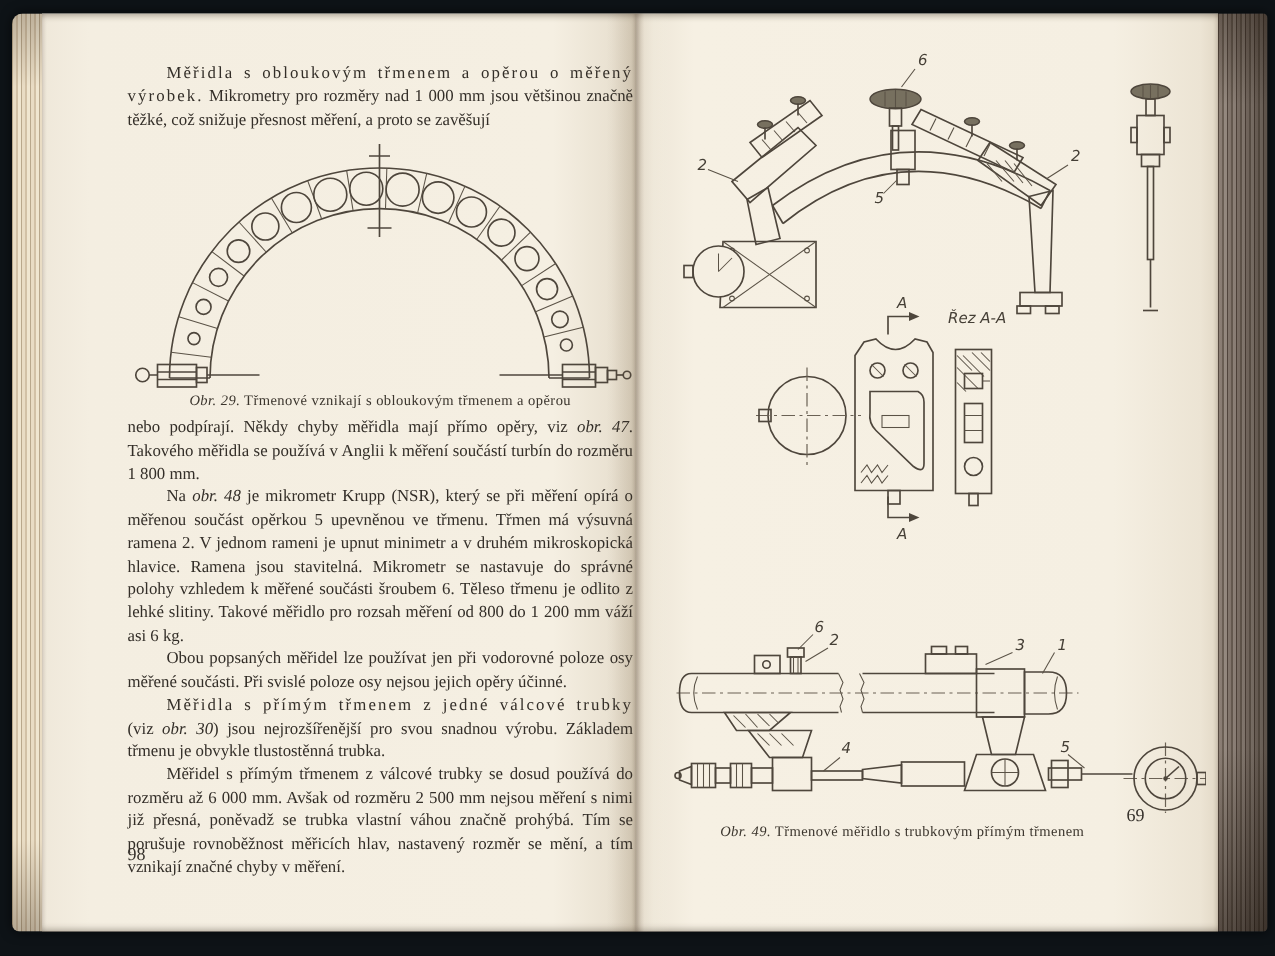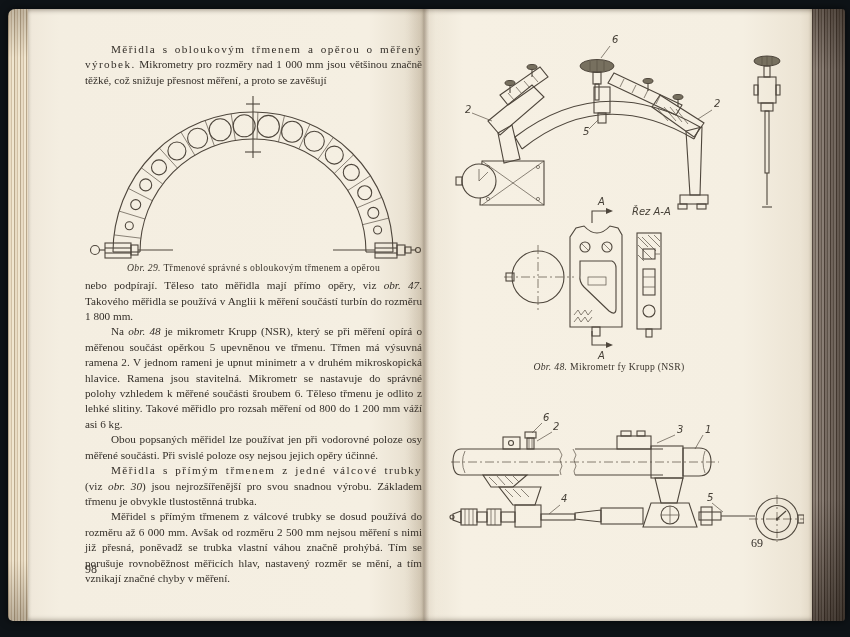--- a/index.html
+++ b/index.html
@@ -122,24 +122,24 @@
               <line x1="248" y1="156" x2="290" y2="156"></line>
               <rect x="290" y="149" width="22" height="15"></rect>
                 <line x1="290" y1="154" x2="312" y2="154"></line>
                 <line x1="290" y1="159" x2="312" y2="159"></line>
               <rect x="312" y="151" width="8" height="10"></rect>
                 <rect x="320" y="153" width="6" height="6"></rect>
               <line x1="326" y1="156" x2="331" y2="156"></line>
                 <circle cx="333" cy="156" r="2.5"></circle>
             </g>
           </svg>
-          <div class="caption"><span class="cap-label">Obr. 29.</span><span> Třmenové správné s obloukovým třmenem a opěrou</span></div>
+          <div class="caption"><span class="cap-label">Obr. 29.</span><span> Třmenové vznikají s obloukovým třmenem a opěrou</span></div>
         </div>
 
-        <p><span>nebo podpírají. Těleso tato měřidla mají přímo opěry, viz </span><span class="ref">obr. 47</span><span>. Takového měřidla se používá v Anglii k měření součástí turbín do rozměru 1 800 mm.</span></p>
+        <p><span>nebo podpírají. Někdy chyby měřidla mají přímo opěry, viz </span><span class="ref">obr. 47</span><span>. Takového měřidla se používá v Anglii k měření součástí turbín do rozměru 1 800 mm.</span></p>
         <p class="indent"><span>Na </span><span class="ref">obr. 48</span><span> je mikrometr Krupp (NSR), který se při měření opírá o měřenou součást opěrkou 5 upevněnou ve třmenu. Třmen má výsuvná ramena 2. V jednom rameni je upnut minimetr a v druhém mikroskopická hlavice. Ramena jsou stavitelná. Mikrometr se nastavuje do správné polohy vzhledem k měřené součásti šroubem 6. Těleso třmenu je odlito z lehké slitiny. Takové měřidlo pro rozsah měření od 800 do 1 200 mm váží asi 6 kg.</span></p>
         <p class="indent">Obou popsaných měřidel lze používat jen při vodorovné poloze osy měřené součásti. Při svislé poloze osy nejsou jejich opěry účinné.</p>
         <p class="indent"><span class="sperr">Měřidla s přímým třmenem z jedné válcové trubky</span><span> (viz </span><span class="ref">obr. 30</span><span>) jsou nejrozšířenější pro svou snadnou výrobu. Základem třmenu je obvykle tlustostěnná trubka.</span></p>
         <p class="indent">Měřidel s přímým třmenem z válcové trubky se dosud používá do rozměru až 6 000 mm. Avšak od rozměru 2 500 mm nejsou měření s nimi již přesná, poněvadž se trubka vlastní váhou značně prohýbá. Tím se porušuje rovnoběžnost měřicích hlav, nastavený rozměr se mění, a tím vznikají značné chyby v měření.</p>
       </div>
       <div class="pagenum" style="left:57px;top:553px;">98</div>
     </div>
 
     <div class="page page-right">
 
@@ -277,21 +277,20 @@
             <rect class="ln" x="191" y="224" width="12" height="10"></rect>
               <line class="thin" x1="203" y1="229" x2="208" y2="229"></line>
             <rect class="ln" x="191" y="244" width="12" height="26"></rect>
             <line class="thin" x1="191" y1="252" x2="203" y2="252"></line>
               <line class="thin" x1="191" y1="262" x2="203" y2="262"></line>
             <circle class="ln" cx="197" cy="286" r="6"></circle>
             <rect class="ln" x="194" y="304" width="6" height="8"></rect>
           </g>
         </svg>
       </div>
-      <div class="caption fig48-cap"><span class="cap-label">Obr. 48.</span><span> Mikrometr fy Krupp (NSR)</span></div>
 
       <div class="fig49-wrap">
         <svg width="355" height="135" viewBox="0 0 355 135">
           <line class="axis" x1="2" y1="55" x2="270" y2="55"></line>
           <g class="ln">
             <path d="M110,42 L12,42 Q4,42 4,55 Q4,68 12,68 L110,68"></path>
             <path class="thin" d="M110,42 l3,6 -2,5 2,6 -2,5 1,4"></path>
             <path class="thin" d="M16,44 Q11,55 16,66"></path>
           </g>
           <g class="thin">
@@ -371,20 +370,21 @@
             <line class="axis" x1="300" y1="112" x2="355" y2="112"></line>
               <line class="axis" x1="328" y1="88" x2="328" y2="135"></line>
             <circle class="ln" cx="328" cy="112" r="21" fill="#f5efe2"></circle>
             <circle class="ln" cx="328" cy="112" r="13.5"></circle>
             <line class="ln" x1="328" y1="112" x2="337" y2="104"></line>
               <circle class="arrow" cx="328" cy="112" r="1.5"></circle>
             <rect class="ln" x="349" y="108" width="6" height="8"></rect>
           </g>
         </svg>
       </div>
+      <div class="caption fig49-cap"><span class="cap-label">Obr. 49.</span><span> Třmenové měřidlo s trubkovým přímým třmenem</span></div>
 
       <div class="pagenum" style="left:327px;top:527px;">69</div>
     </div>
 
     <div class="gutter"></div>
     <div class="edge-right"></div>
   </div>
 </div>
 
 </body></html>

